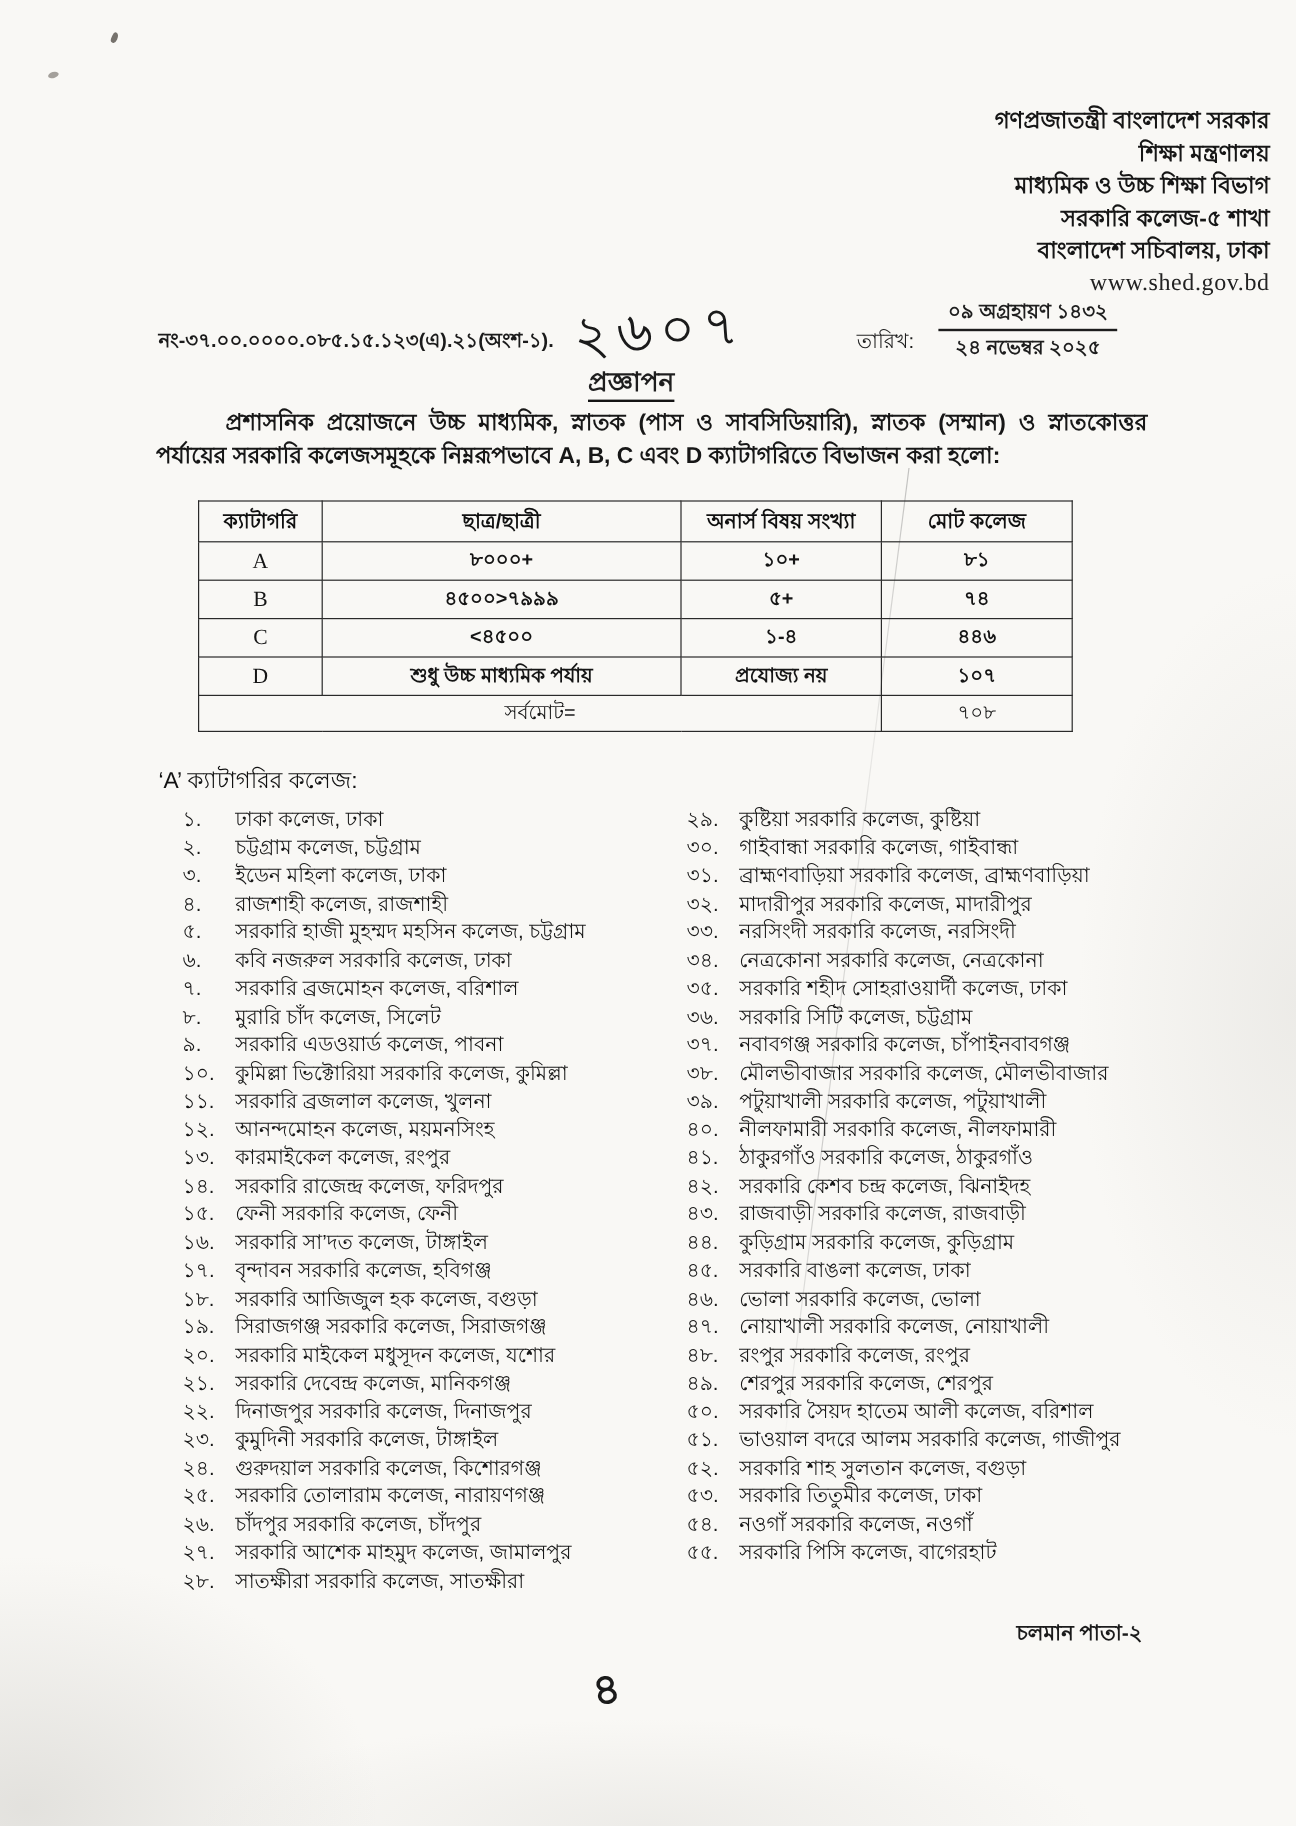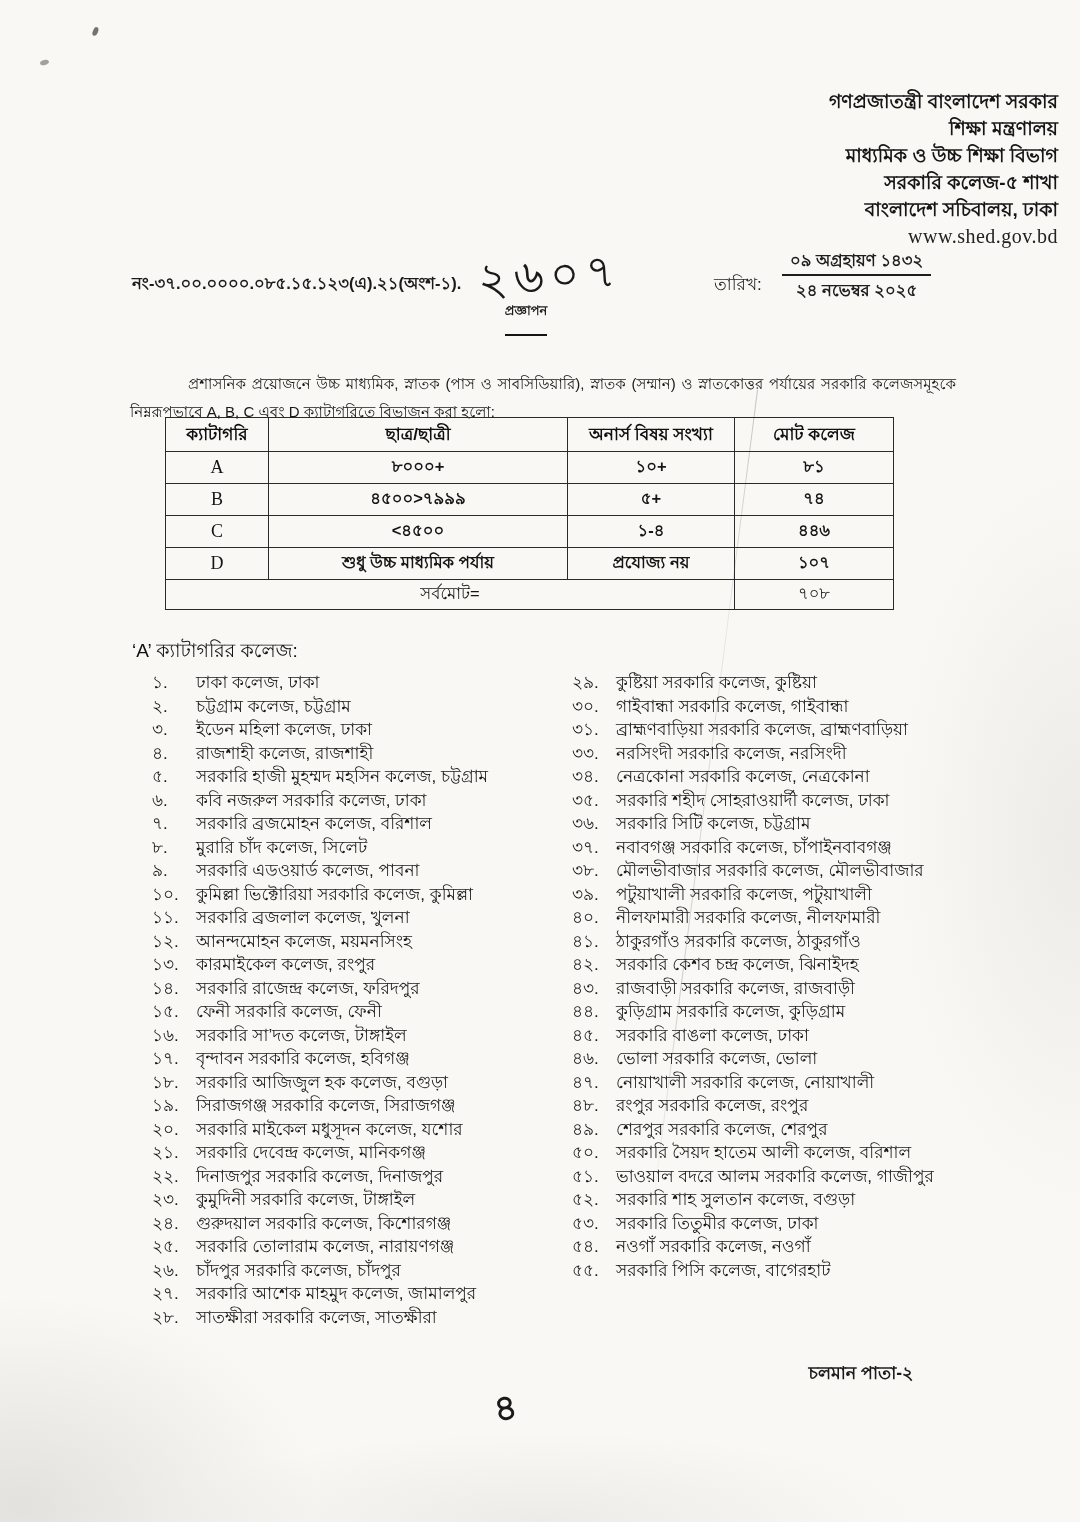--- a/index.html
+++ b/index.html
@@ -26,44 +26,44 @@
     position:absolute;top:240px;left:478px;font-size:46px;font-weight:400;
     color:#1a1a1a;letter-spacing:6px;transform:rotate(-4deg);
     font-family:"DejaVu Sans",sans-serif;
   }
   .date-label{position:absolute;top:271px;left:714px;font-size:17px;font-weight:400;}
   .date-stack{position:absolute;top:252px;left:782px;text-align:center;font-size:16.5px;font-weight:700;line-height:1;}
   .date-stack .top{padding:0 8px 5px;border-bottom:2px solid #1d1d1d;}
   .date-stack .bot{padding:6px 8px 0;}
   
   .notice{position:absolute;top:301px;left:0;width:1052px;text-align:center;}
-  .notice span{font-size:13px;font-weight:700;border-bottom:2.2px solid #141414;padding-bottom:16px;}
-  
-  .intro{position:absolute;top:370px;left:130px;width:826px;font-size:15px;line-height:28px;
-         font-weight:400;text-align:justify;text-indent:58px;color:#171717;}
+  .notice span{font-size:22px;font-weight:700;border-bottom:2.2px solid #141414;padding-bottom:2px;}
+  
+  .intro{position:absolute;top:339px;left:130px;width:826px;font-size:19px;line-height:28px;
+         font-weight:700;text-align:justify;text-indent:58px;color:#171717;}
   
   table.cat{position:absolute;top:417px;left:165px;width:728px;border-collapse:collapse;table-layout:fixed;}
   table.cat th,table.cat td{border:1.6px solid #2a2a2a;text-align:center;vertical-align:middle;padding:0;}
   table.cat th{height:33px;font-size:17px;font-weight:700;color:#101010;}
   table.cat td{height:31px;font-size:16.5px;font-weight:600;color:#151515;}
   table.cat col.c0{width:103px;}table.cat col.c1{width:299px;}
   table.cat col.c2{width:167px;}table.cat col.c3{width:159px;}
   table.cat td.latin{font-size:18px;font-weight:400;font-family:"Liberation Serif",serif;}
   table.cat tr.total td{font-weight:400;height:29px;margin-top:28px;}
   
   .catA-h{position:absolute;top:636px;left:132px;font-size:19px;font-weight:400;color:#121212;}
   
   .col-list{position:absolute;top:671px;}
   .col-left{left:152px;width:408px;}
   .col-right{left:572px;width:382px;}
   .li{display:flex;align-items:flex-start;line-height:23.5px;font-size:17px;font-weight:500;color:#181818;}
   .li .no{flex:0 0 44px;}
   .li .nm{flex:1;text-align:justify;}
   
-  .footer-note{position:absolute;top:1348px;left:770px;width:182px;text-align:center;font-size:17.5px;font-weight:600;color:#1b1b1b;margin-top:12px;}
+  .footer-note{position:absolute;top:1348px;left:770px;width:182px;text-align:right;font-size:17.5px;font-weight:600;color:#1b1b1b;}
   .hand-mark{position:absolute;top:1380px;left:494px;font-size:36px;font-weight:700;color:#1a1a1a;transform:rotate(-10deg);}
   
   .crease{position:absolute;top:390px;left:757px;width:1.4px;height:832px;transform-origin:top center;transform:rotate(7.3deg);
     background:linear-gradient(to bottom, rgba(110,110,110,.40), rgba(110,110,110,.12) 28%, rgba(115,115,115,.34) 72%, rgba(120,120,120,0));}
   .speck1{position:absolute;top:27px;left:93px;width:5px;height:9px;background:#55504a;transform:rotate(25deg);border-radius:40% 60% 50% 50%;opacity:.8;}
   .speck2{position:absolute;top:60px;left:40px;width:9px;height:5px;background:#6a655f;transform:rotate(-15deg);border-radius:50%;opacity:.6;}
 </style>
 </head>
 <body>
 
@@ -266,20 +266,24 @@
       </div>
       <div class="li">
         <span class="no">৩০.</span>
         <span class="nm">গাইবান্ধা সরকারি কলেজ, গাইবান্ধা</span>
       </div>
       <div class="li">
         <span class="no">৩১.</span>
         <span class="nm">ব্রাহ্মণবাড়িয়া সরকারি কলেজ, ব্রাহ্মণবাড়িয়া</span>
       </div>
       <div class="li">
+        <span class="no">৩২.</span>
+        <span class="nm">মাদারীপুর সরকারি কলেজ, মাদারীপুর</span>
+      </div>
+      <div class="li">
         <span class="no">৩৩.</span>
         <span class="nm">নরসিংদী সরকারি কলেজ, নরসিংদী</span>
       </div>
       <div class="li">
         <span class="no">৩৪.</span>
         <span class="nm">নেত্রকোনা সরকারি কলেজ, নেত্রকোনা</span>
       </div>
       <div class="li">
         <span class="no">৩৫.</span>
         <span class="nm">সরকারি শহীদ সোহরাওয়ার্দী কলেজ, ঢাকা</span>

